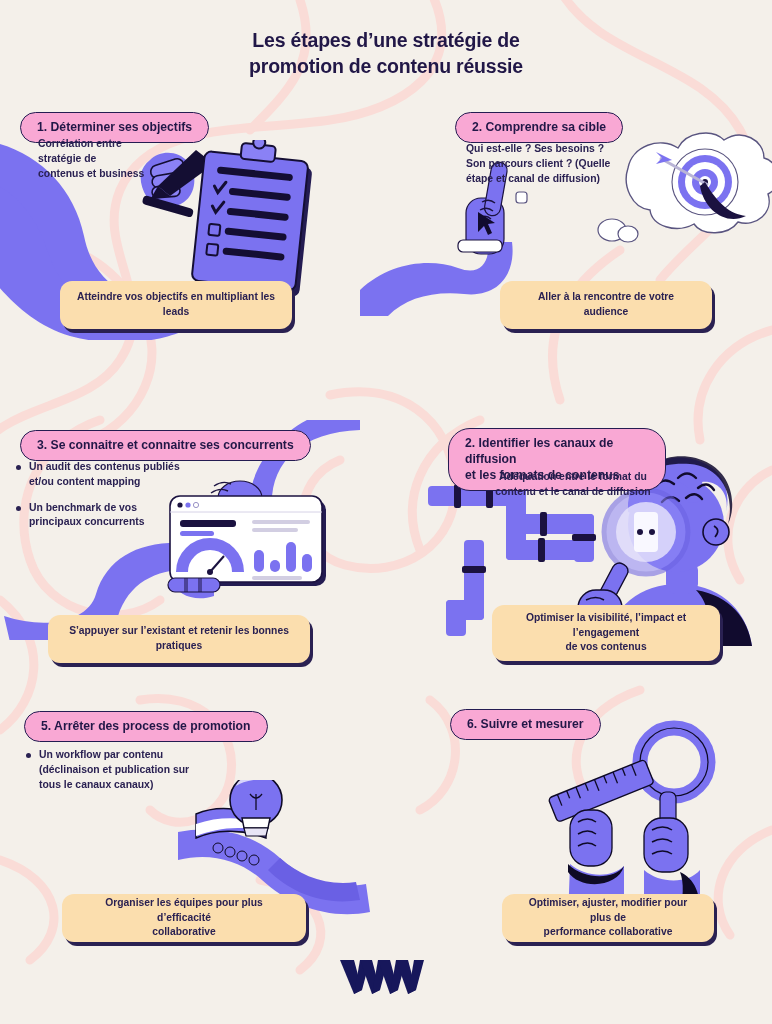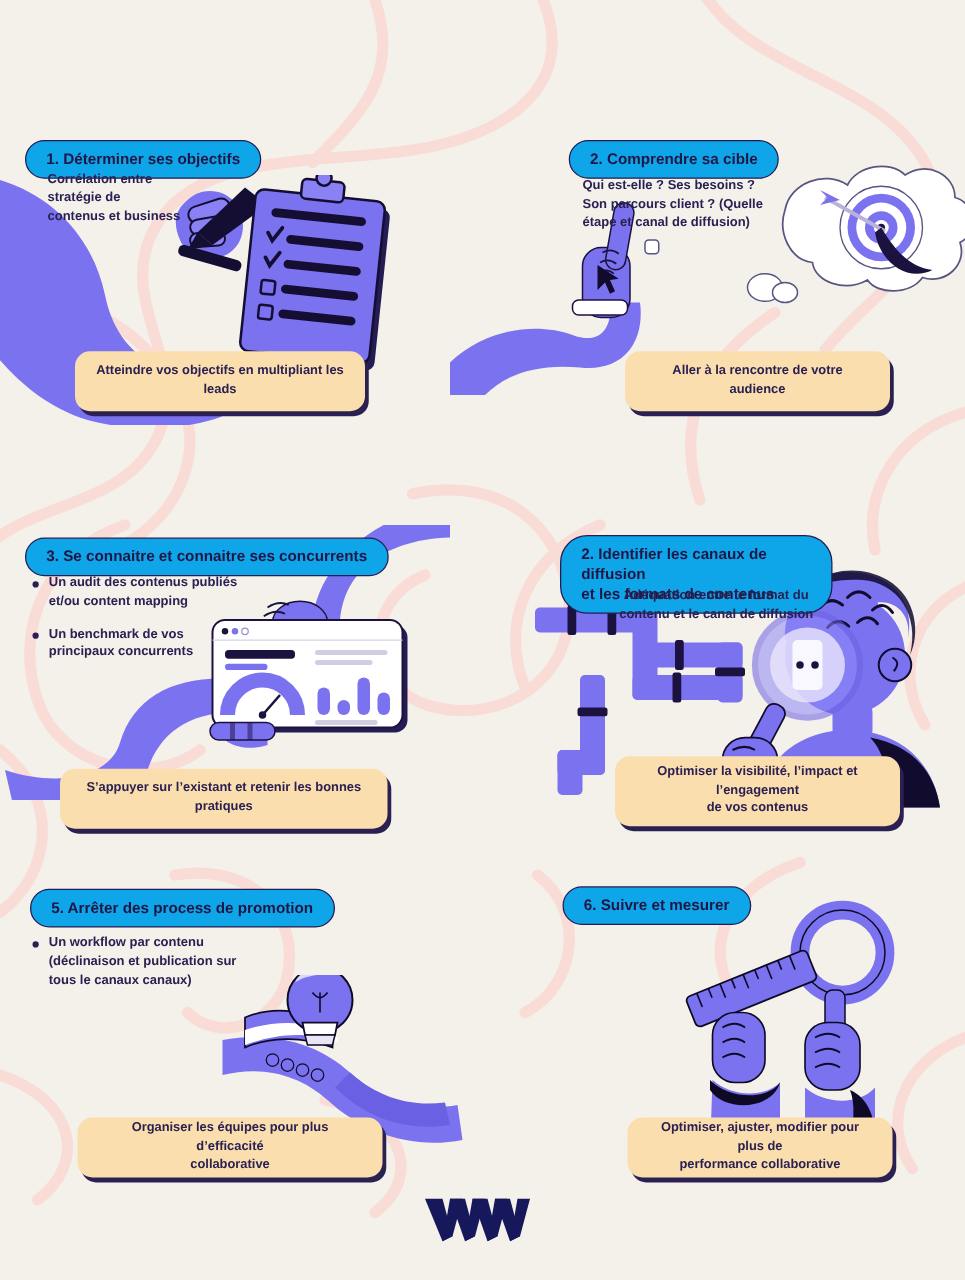--- a/index.html
+++ b/index.html
@@ -22,21 +22,21 @@
   .title {
     position: absolute; left: 0; top: 28px; width: 772px;
     text-align: center;
     font-size: 19.5px; font-weight: bold; line-height: 1.32;
     color: #211747; letter-spacing: -0.2px;
   }
 
   
   .badge {
     position: absolute;
-    background: #0ea5e9;
+    background: #f9a8d4;
     border: 1.6px solid #241C52;
     border-radius: 22px;
     padding: 6px 16px 7px 16px;
     font-size: 12.2px; font-weight: bold;
     color: #211747; line-height: 1.32;
     white-space: pre-line;
   }
 
   
   .body-text {
@@ -101,20 +101,24 @@
       <path d="M 0 600 C 50 640 40 700 0 730"></path>
       <path d="M 640 690 C 580 710 560 760 590 800"></path>
       <path d="M 140 700 C 200 690 240 730 230 780 C 222 820 175 835 150 810"></path>
       <path d="M 430 700 C 470 730 460 790 420 810"></path>
       <path d="M 260 880 C 320 890 340 940 300 970"></path>
       <path d="M 772 830 C 720 850 705 900 730 935"></path>
       <path d="M 0 860 C 60 880 70 930 30 960"></path>
     </g>
   </svg>
 
+  <div class="title">
+    <div>Les étapes d’une stratégie de</div>
+    <div>promotion de contenu réussie</div>
+  </div>
 
   <svg class="art" style="left:0px; top:140px; width:330px; height:200px;" viewBox="0 0 330 200">
 
     <path d="M -40 40 C 20 30 60 70 70 120 C 80 168 140 190 200 178 C 185 200 120 210 70 196 C 10 178 -20 120 -40 96 Z" fill="#7B72F0"></path>
     <path d="M -60 0 C 10 -10 70 30 84 96 C 96 156 150 172 215 160 L 218 188 C 140 204 70 180 48 112 C 30 56 -10 30 -60 34 Z" fill="#7B72F0"></path>
 
     <path d="M 150 20 C 160 10 178 10 188 22 C 198 34 196 54 184 62 C 170 72 150 66 144 52 C 138 38 140 28 150 20 Z" fill="#7B72F0"></path>
     <rect x="142" y="62" width="52" height="9" rx="4" fill="#140E33" transform="rotate(16 168 66)"></rect>
 
     <g fill="#8A81F5" stroke="#140E33" stroke-width="1.6">
@@ -235,21 +239,21 @@
     <rect x="302" y="134" width="10" height="18" rx="5" fill="#7B72F0"></rect>
     <rect x="252" y="156" width="50" height="4" rx="2" fill="#D2CEE2"></rect>
 
     <path d="M 172 160 C 176 176 196 182 214 176 L 214 160 Z" fill="#7B72F0"></path>
     <rect x="168" y="158" width="52" height="14" rx="7" fill="#7B72F0" stroke="#1B1240" stroke-width="1.2"></rect>
     <rect x="184" y="158" width="4" height="14" fill="#1B1240" opacity="0.5"></rect>
     <rect x="198" y="158" width="4" height="14" fill="#1B1240" opacity="0.5"></rect>
   </svg>
 
   <div class="badge" style="left:20px; top:430px;">3. Se connaitre et connaitre ses concurrents</div>
-  <div class="bullets" style="left:26px; top:460px; width:210px;">
+  <div class="bullets" style="left:16px; top:460px; width:210px;">
     <div class="bullet-row">
       <span class="bullet-dot"></span>
       <span class="bullet-txt">Un audit des contenus publiés
 et/ou content mapping</span>
     </div>
     <div class="bullet-row">
       <span class="bullet-dot"></span>
       <span class="bullet-txt">Un benchmark de vos
 principaux concurrents</span>
     </div>

